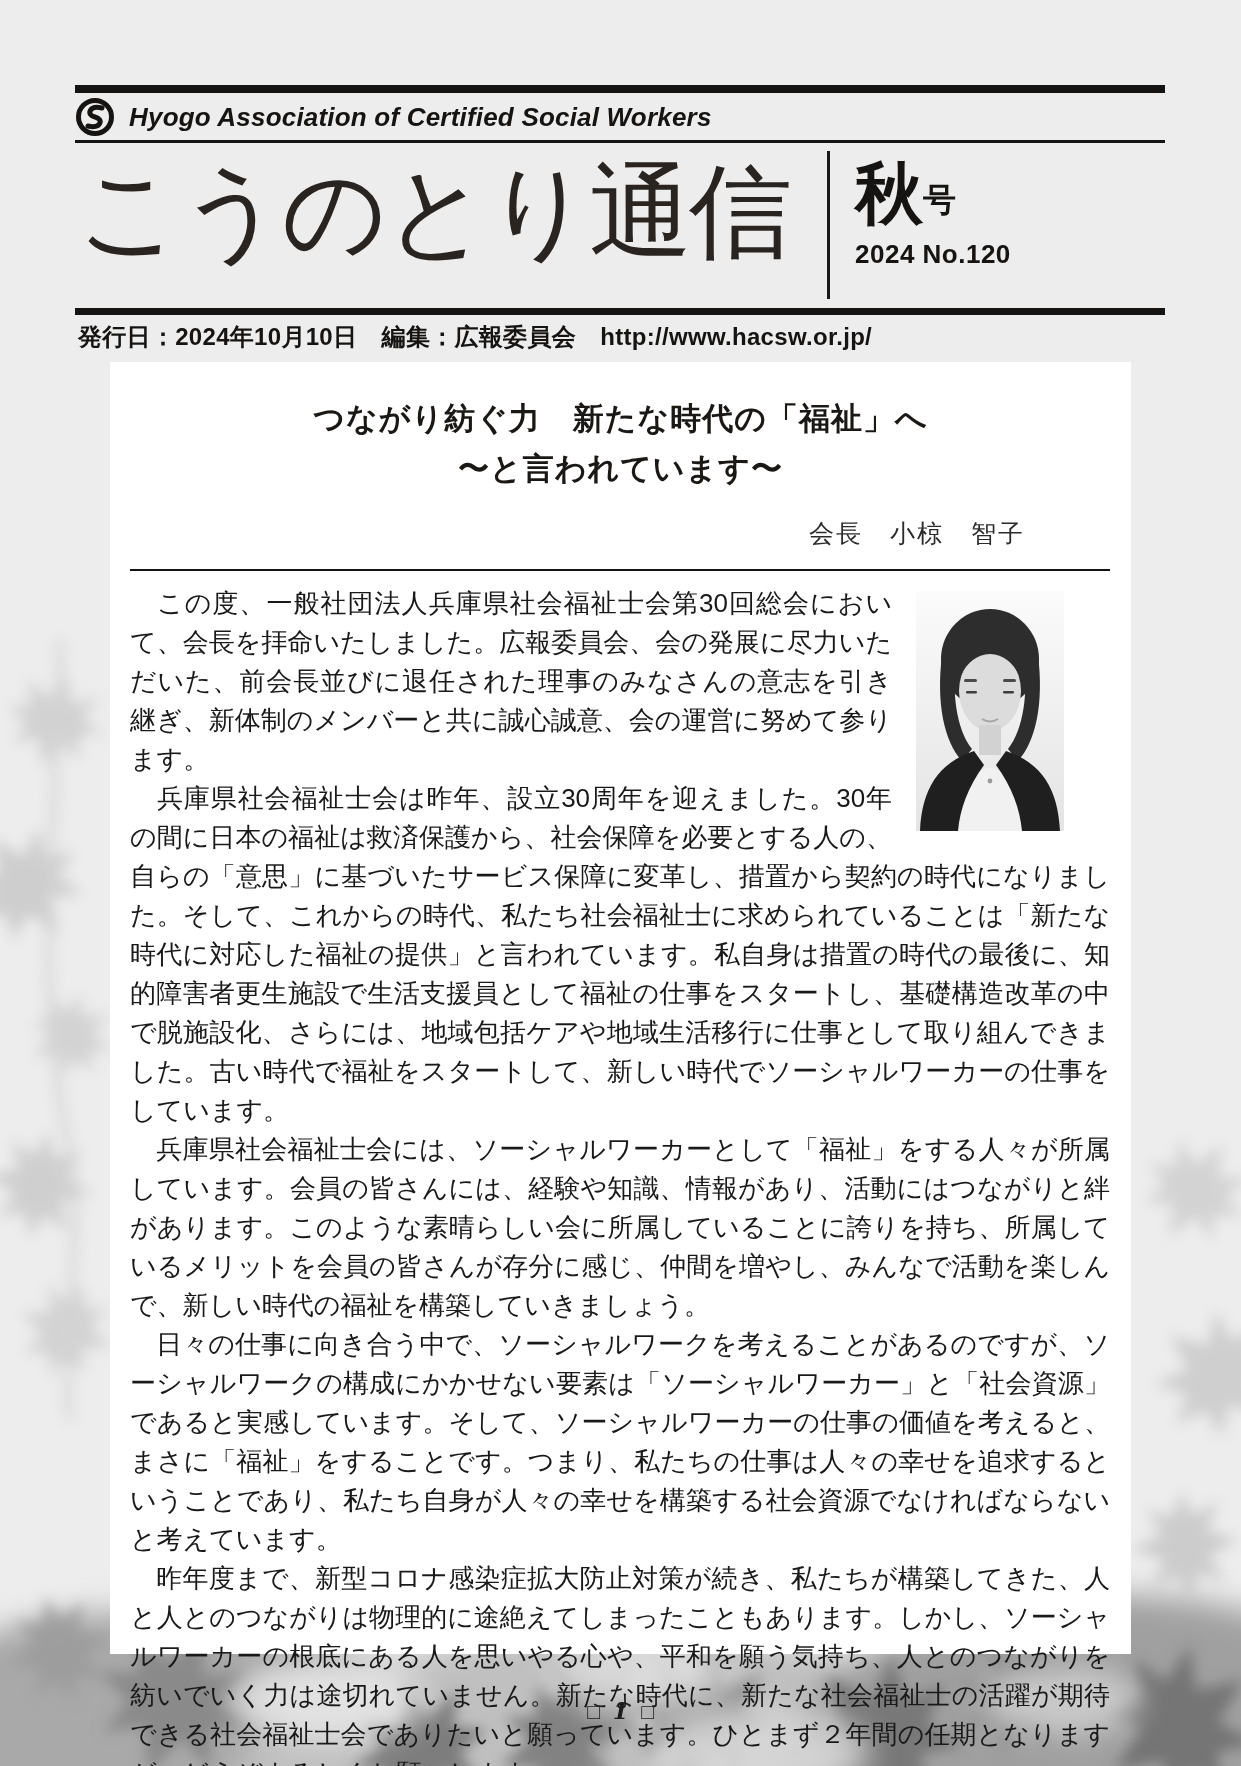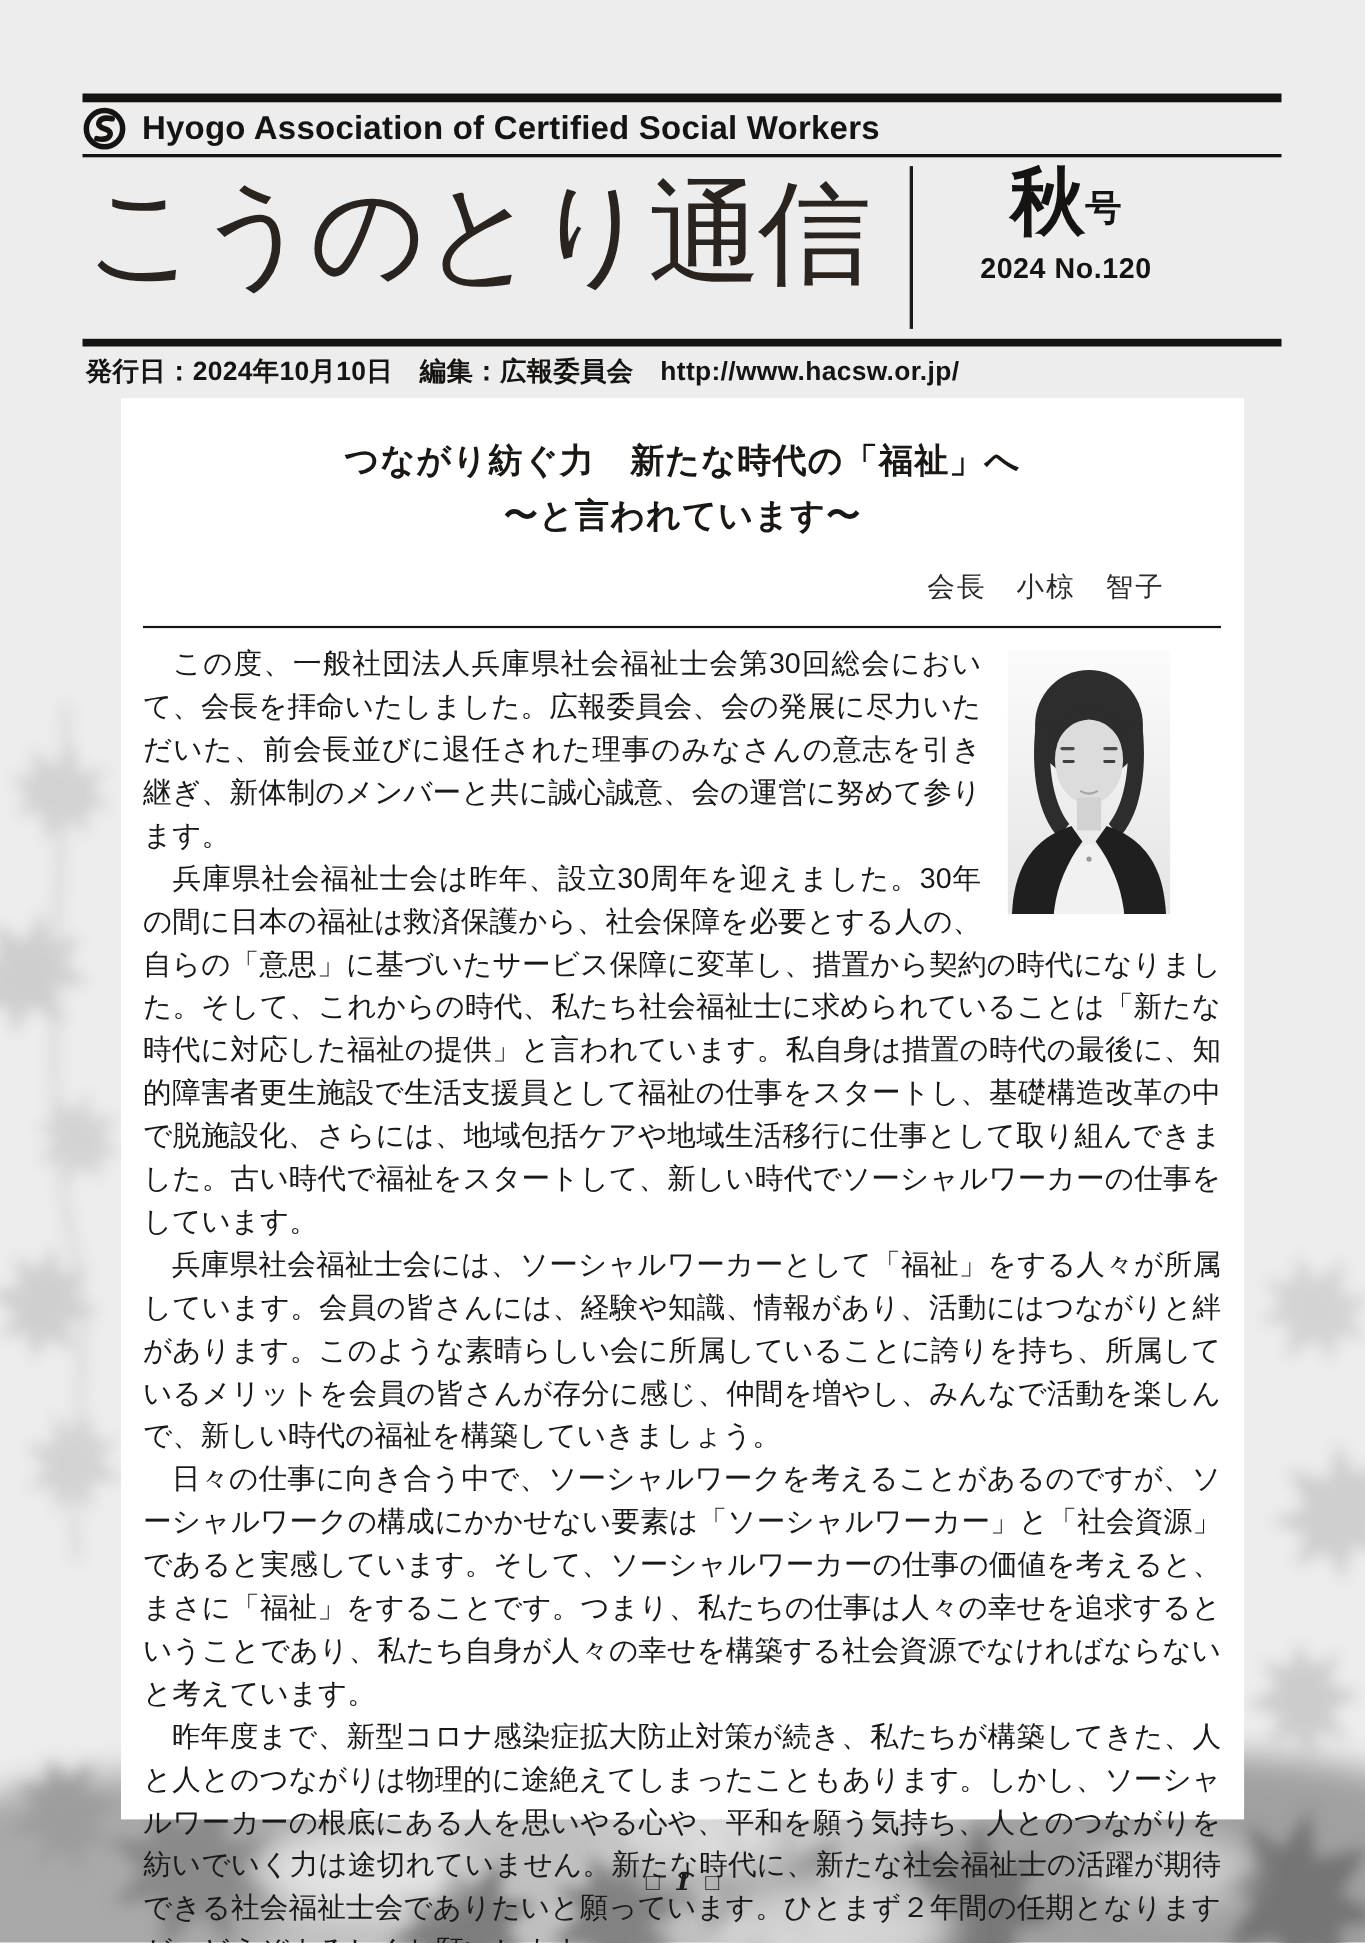--- a/index.html
+++ b/index.html
@@ -8,42 +8,42 @@
   .page {
     position:relative; width:1241px; height:1766px; margin:0 auto;
     background:#ededed; overflow:hidden; color:#1d1a18;
   }
   .bg-svg { position:absolute; inset:0; z-index:0; }
 
   
   .rule-top   { position:absolute; left:75px;  top:85px;  width:1090px; height:8px; background:#161412; z-index:2; }
   .logo-row   { position:absolute; left:75px;  top:96px;  width:1090px; height:42px; display:flex; align-items:center; z-index:2; }
   .logo       { width:40px; height:40px; flex:0 0 auto; }
-  .org-en     { margin-left:14px; font-size:30px; font-weight:bold; letter-spacing:0.2px; color:#161412; white-space:nowrap; }
+  .org-en     { margin-left:14px; font-size:26px; font-weight:bold; letter-spacing:0.2px; color:#161412; white-space:nowrap;font-style:italic; }
   .org-jp     { margin-left:auto; font-size:21px; font-weight:bold; color:#161412; white-space:nowrap; }
   .rule-thin  { position:absolute; left:75px; top:140px; width:1090px; height:3px; background:#161412; z-index:2; }
 
   .masthead   { position:absolute; left:75px; top:143px; width:1090px; height:163px; z-index:2; }
   .nl-title   { position:absolute; left:2px; top:2px; font-size:103px; line-height:1.3; font-weight:400;
                 letter-spacing:-3px; color:#2a2421; white-space:nowrap; }
   .mast-div   { position:absolute; left:752px; top:8px; width:3px; height:148px; background:#1a1a1a; }
-  .issue      { position:absolute; left:780px; top:6px; width:228px; text-align:center; color:#161412; }
+  .issue      { position:absolute; left:780px; top:16px; width:228px; color:#161412; }
   .issue-season { font-size:68px; font-weight:900; line-height:1; }
   .issue-suffix { font-size:33px; font-weight:900; line-height:1; position:relative; top:-6px; }
   .issue-no   { margin-top:12px; font-size:26px; font-weight:bold; letter-spacing:0.5px; }
   .rule-thick { position:absolute; left:75px; top:308px; width:1090px; height:7px; background:#161412; z-index:2; }
   .pub-info   { position:absolute; left:78px; top:321px; font-size:24px; font-weight:bold; color:#161412;
                 letter-spacing:0.3px; z-index:2; white-space:nowrap; }
 
   
   .panel { position:absolute; left:110px; top:362px; width:1021px; height:1292px; background:#ffffff; z-index:1; }
   .art-title { text-align:center; font-size:31px; font-weight:700; letter-spacing:1px; color:#1a1715; }
   .art-title1 { padding-top:36px; }
   .art-title2 { margin-top:8px; }
-  .byline { margin-top:27px; padding-right:72px; text-align:right; font-size:25px; color:#2a2a2a; letter-spacing:2px; }
+  .byline { margin-top:27px; padding-right:106px; text-align:right; font-size:25px; color:#2a2a2a; letter-spacing:2px; }
   .rule-article { margin:19px 21px 0 20px; height:2px; background:#141414; }
   .body { margin:13px 21px 0 20px; font-size:26px; line-height:39px; text-align:justify; color:#191919; }
   .body p { margin:0; }
   .photo-wrap { float:right; width:148px; height:240px; margin:7px 46px 8px 24px; }
   .photo-wrap svg { display:block; width:100%; height:100%; }
 
   
   .page-footer { position:absolute; left:0; top:1698px; width:1241px; display:flex; justify-content:center;
                  align-items:center; gap:13px; z-index:3; }
   .pg-marker { font-size:21px; line-height:1; color:#1c1c1c; }

